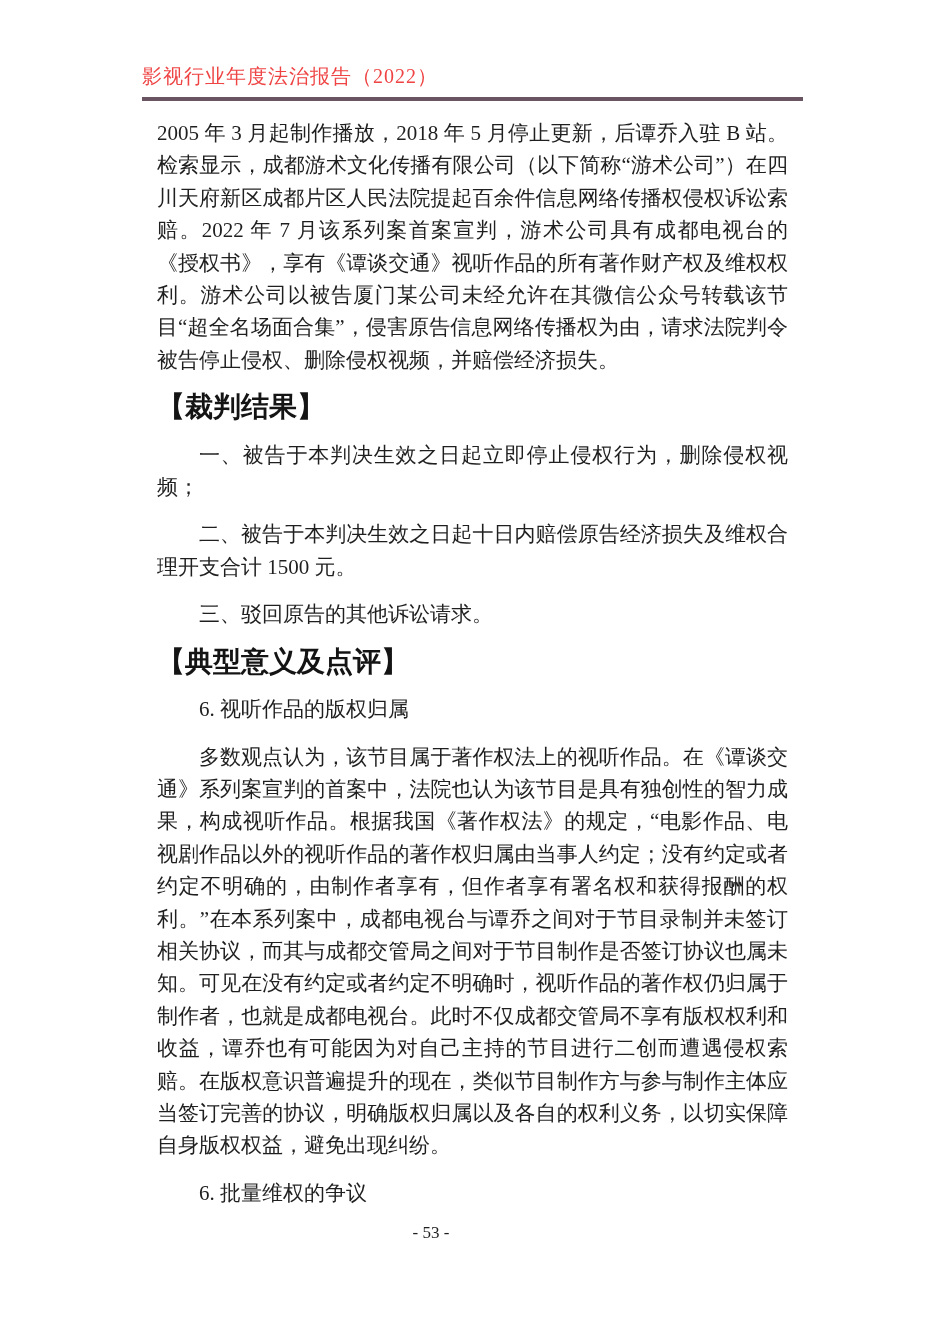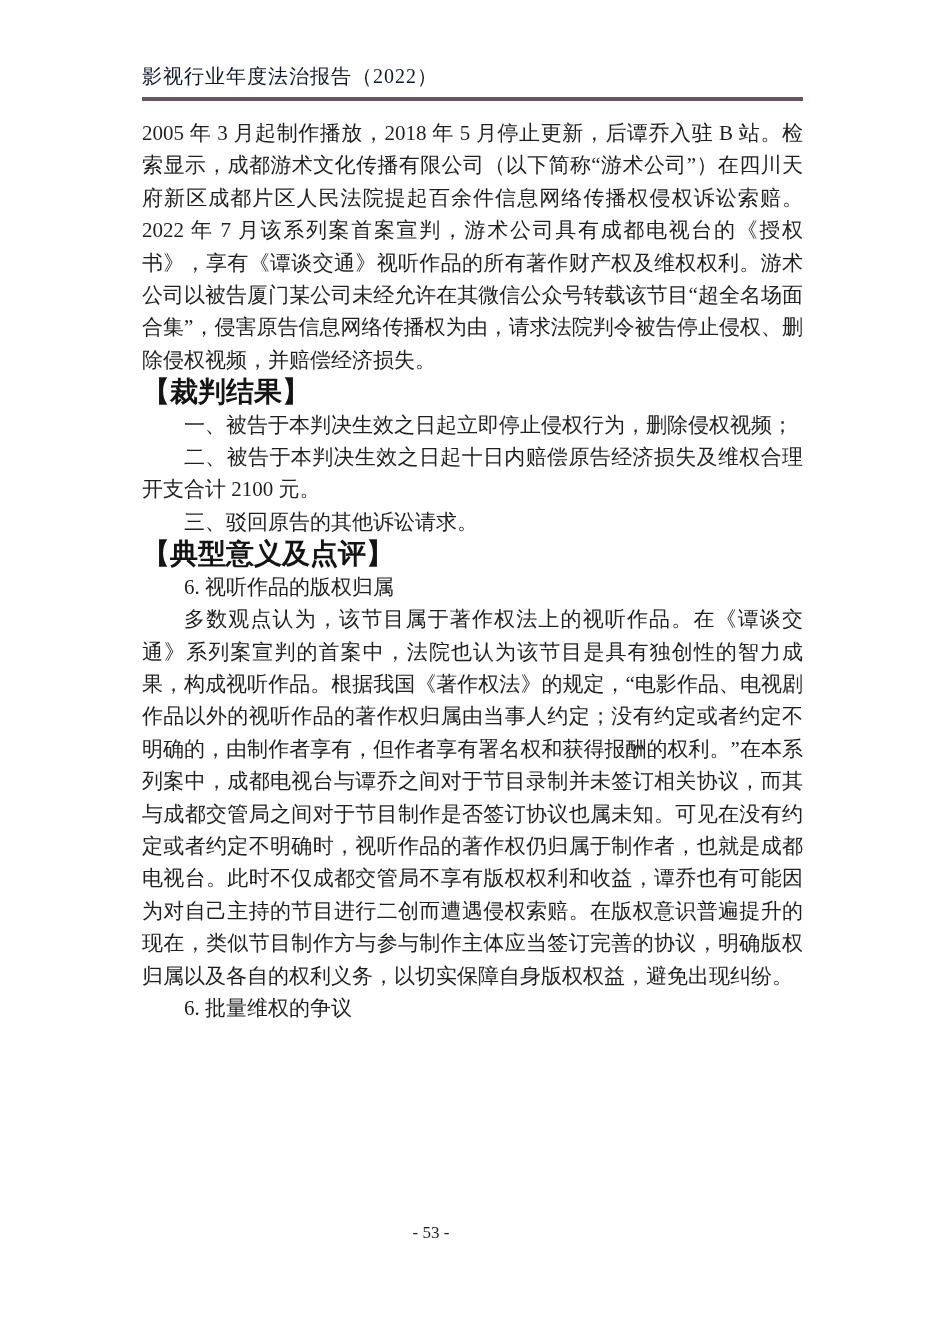--- a/index.html
+++ b/index.html
@@ -14,35 +14,35 @@
   }
   .page {
     position: absolute;
     inset: 0;
     padding: 64px 142px 0 142px;
     box-sizing: border-box;
   }
   .header-title {
     font-size: 20px;
     letter-spacing: 1px;
-    color: #0f172a;
+    color: #ef4444;
     line-height: 24px;
   }
   .header-rule {
     margin-top: 9px;
     height: 4px;
     background: #695462;
   }
   .content {
     margin-top: 16px;
     font-size: 21px;
     line-height: 32.4px;
     text-align: justify;
   }
-  .content > div { margin: 0; }
+  .content > div { margin: 15px; }
   .para { text-indent: 2em; }
   .para-cont { text-indent: 0; }
   .item { text-indent: 2em; }
   .subheading { text-indent: 2em; }
   .heading {
     font-family: "DejaVu Sans", "Liberation Sans", sans-serif;
     font-weight: bold;
     font-size: 28px;
     color: #141414;
     text-align: left;
@@ -80,21 +80,21 @@
   </div>
 
   <div class="content">
 
     <div class="para para-cont b0">2005 年 3 月起制作播放，2018 年 5 月停止更新，后谭乔入驻 B 站。检索显示，成都游术文化传播有限公司（以下简称“游术公司”）在四川天府新区成都片区人民法院提起百余件信息网络传播权侵权诉讼索赔。2022 年 7 月该系列案首案宣判，游术公司具有成都电视台的《授权书》，享有《谭谈交通》视听作品的所有著作财产权及维权权利。游术公司以被告厦门某公司未经允许在其微信公众号转载该节目“超全名场面合集”，侵害原告信息网络传播权为由，请求法院判令被告停止侵权、删除侵权视频，并赔偿经济损失。</div>
 
     <div class="heading b1">【裁判结果】</div>
 
     <div class="item b2">一、被告于本判决生效之日起立即停止侵权行为，删除侵权视频；</div>
 
-    <div class="item b3">二、被告于本判决生效之日起十日内赔偿原告经济损失及维权合理开支合计 2100 元。</div>
+    <div class="item b3">二、被告于本判决生效之日起十日内赔偿原告经济损失及维权合理开支合计 1500 元。</div>
 
     <div class="item b4">三、驳回原告的其他诉讼请求。</div>
 
     <div class="heading b5">【典型意义及点评】</div>
 
     <div class="subheading b6">6. 视听作品的版权归属</div>
 
     <div class="para b7">多数观点认为，该节目属于著作权法上的视听作品。在《谭谈交通》系列案宣判的首案中，法院也认为该节目是具有独创性的智力成果，构成视听作品。根据我国《著作权法》的规定，“电影作品、电视剧作品以外的视听作品的著作权归属由当事人约定；没有约定或者约定不明确的，由制作者享有，但作者享有署名权和获得报酬的权利。”在本系列案中，成都电视台与谭乔之间对于节目录制并未签订相关协议，而其与成都交管局之间对于节目制作是否签订协议也属未知。可见在没有约定或者约定不明确时，视听作品的著作权仍归属于制作者，也就是成都电视台。此时不仅成都交管局不享有版权权利和收益，谭乔也有可能因为对自己主持的节目进行二创而遭遇侵权索赔。在版权意识普遍提升的现在，类似节目制作方与参与制作主体应当签订完善的协议，明确版权归属以及各自的权利义务，以切实保障自身版权权益，避免出现纠纷。</div>
 
     <div class="subheading b8">6. 批量维权的争议</div>

